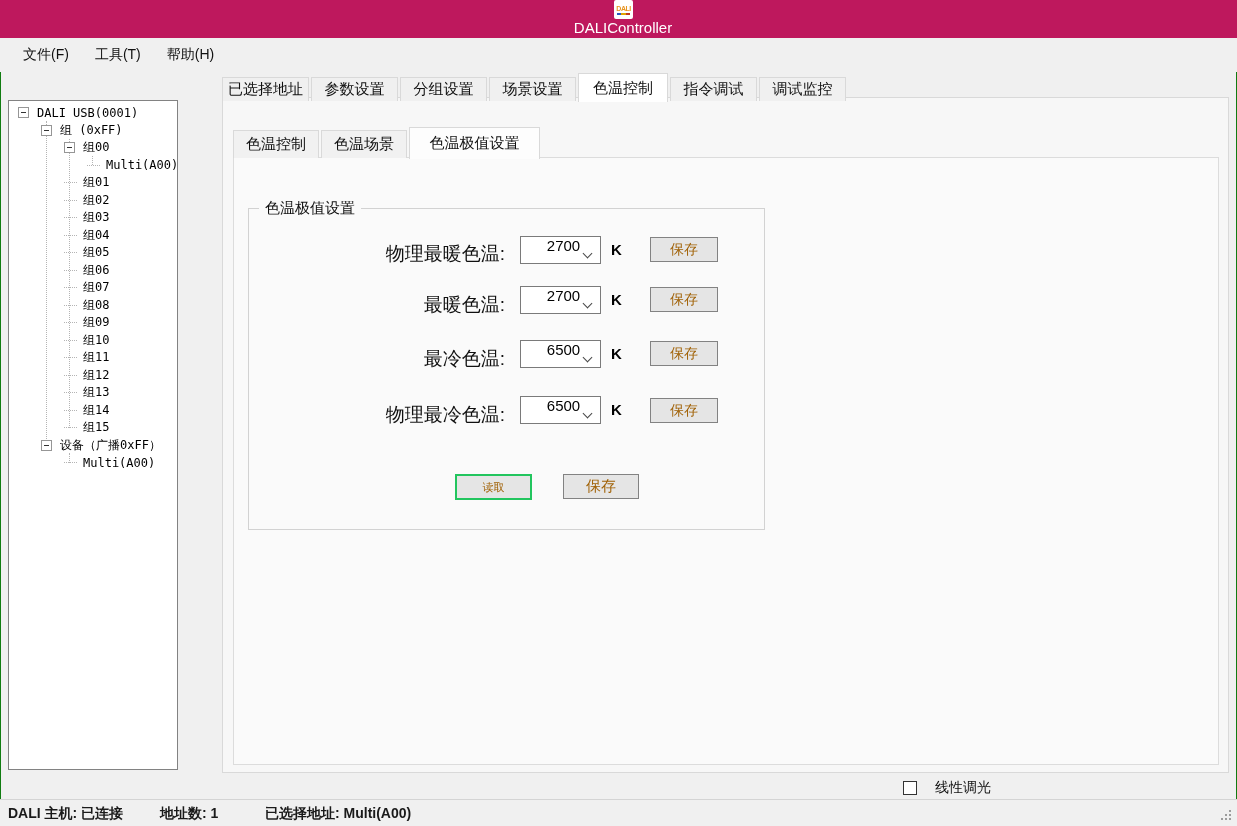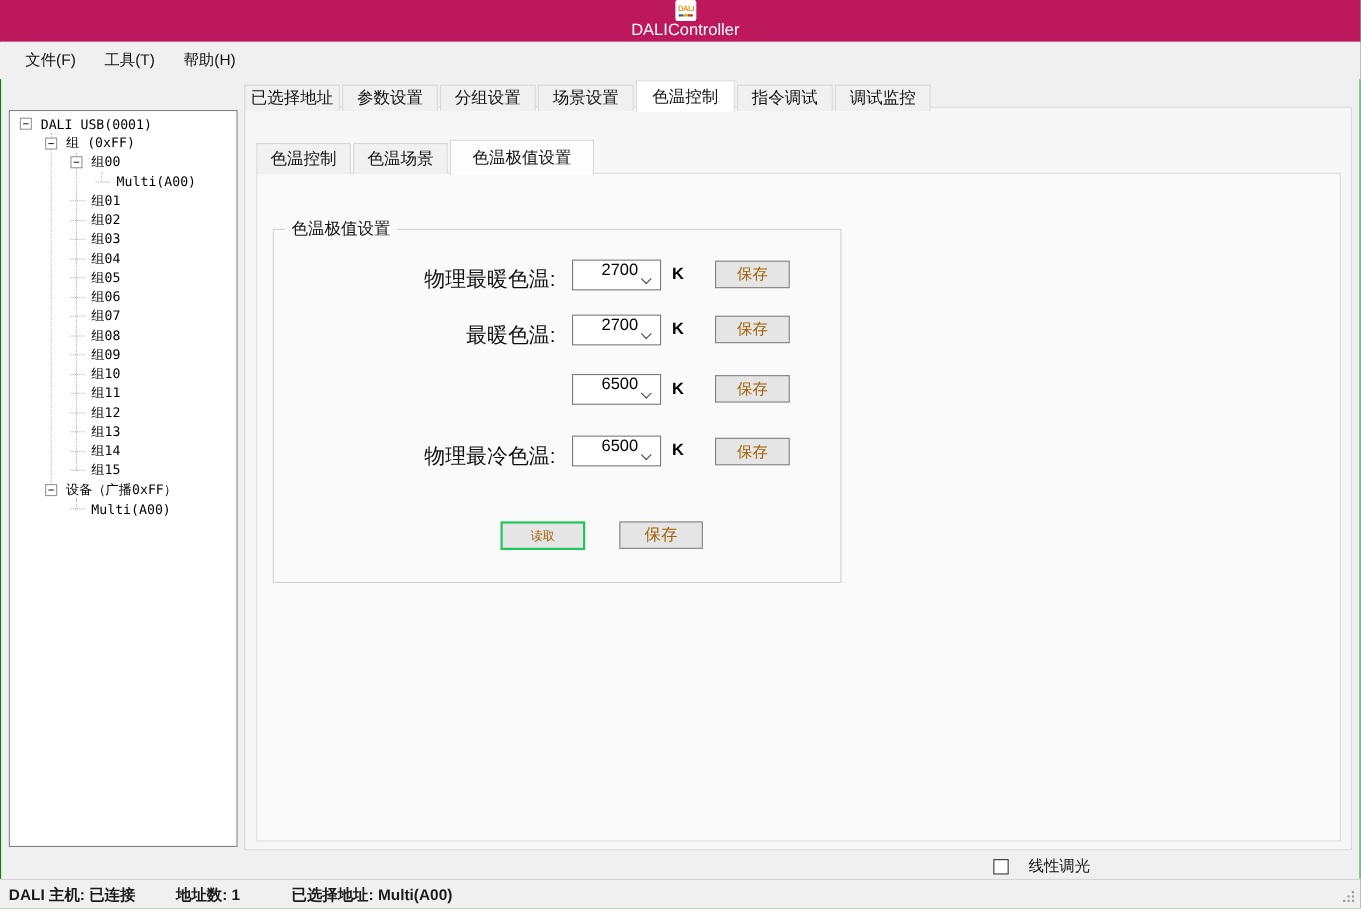--- a/index.html
+++ b/index.html
@@ -19,21 +19,21 @@
   .title-text { color:#ffffff; font-size:15px; margin-left:9px; }
   .win-controls { margin-left:auto; display:flex; height:100%; }
   .win-btn { width:47px; height:100%; display:flex; align-items:center; justify-content:center; }
   .min-glyph { width:11px; height:1px; background:#fff; }
   .max-glyph { width:10px; height:10px; border:1px solid #fff; }
   .close-glyph { color:#fff; font-size:17px; line-height:1; font-weight:300; }
   
   .menubar { position:absolute; top:38px; left:0; width:100%; height:34px; background:#f0f0f0; display:flex; align-items:center; padding-left:10px; }
   .menu-item { font-size:14px; color:#111; padding:6px 13px; }
   
-  .tree-panel { position:absolute; left:8px; top:100px; width:208px; height:670px; background:#fff; border:1px solid #828282; overflow:hidden; }
+  .tree-panel { position:absolute; left:8px; top:100px; width:170px; height:670px; background:#fff; border:1px solid #828282; overflow:hidden; }
   .tree-rows { position:relative; padding-top:3px; z-index:2; }
   .tree-row { display:flex; align-items:center; height:17.5px; font-family:"DejaVu Sans Mono",monospace; font-size:12px; color:#000; white-space:nowrap; }
   .lv0 { margin-left:9px; } .lv1 { margin-left:32px; } .lv2 { margin-left:55px; } .lv3 { margin-left:78px; }
   .expand-box { width:11px; height:11px; border:1px solid #969696; background:#fff; position:relative; flex:none; margin-right:8px; }
   .expand-box::after { content:""; position:absolute; left:2px; right:2px; top:4px; height:1px; background:#333; }
   .stub { width:13px; border-top:1px dotted #b4b4b4; margin-right:6px; flex:none; }
   .guide { position:absolute; width:0; border-left:1px dotted #b4b4b4; z-index:1; }
   
   .main-tabs { position:absolute; left:222px; top:73px; display:flex; gap:2px; align-items:flex-end; z-index:5; }
   .tab { height:24px; width:87px; background:#f0f0f0; border:1px solid #d9d9d9; border-bottom:none;
@@ -224,20 +224,21 @@
   <div class="btn save-sm" style="top:237px;">保存</div>
 
   <div class="frow-label" style="top:292px;">最暖色温:</div>
   <div class="combo" style="top:286px;">
     <span class="val">2700</span>
     <span class="chev"></span>
   </div>
   <div class="unit" style="top:291px;">K</div>
   <div class="btn save-sm" style="top:287px;">保存</div>
 
+  <div class="frow-label" style="top:346px;">最冷色温:</div>
   <div class="combo" style="top:340px;">
     <span class="val">6500</span>
     <span class="chev"></span>
   </div>
   <div class="unit" style="top:345px;">K</div>
   <div class="btn save-sm" style="top:341px;">保存</div>
 
   <div class="frow-label" style="top:402px;">物理最冷色温:</div>
   <div class="combo" style="top:396px;">
     <span class="val">6500</span>

